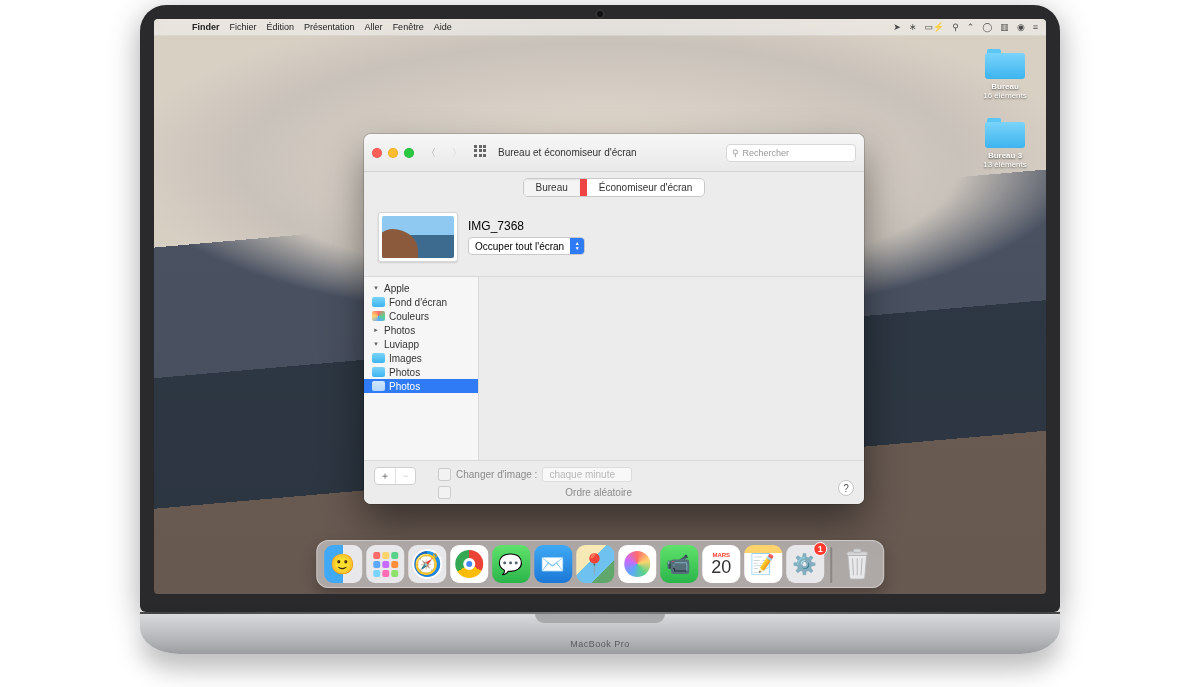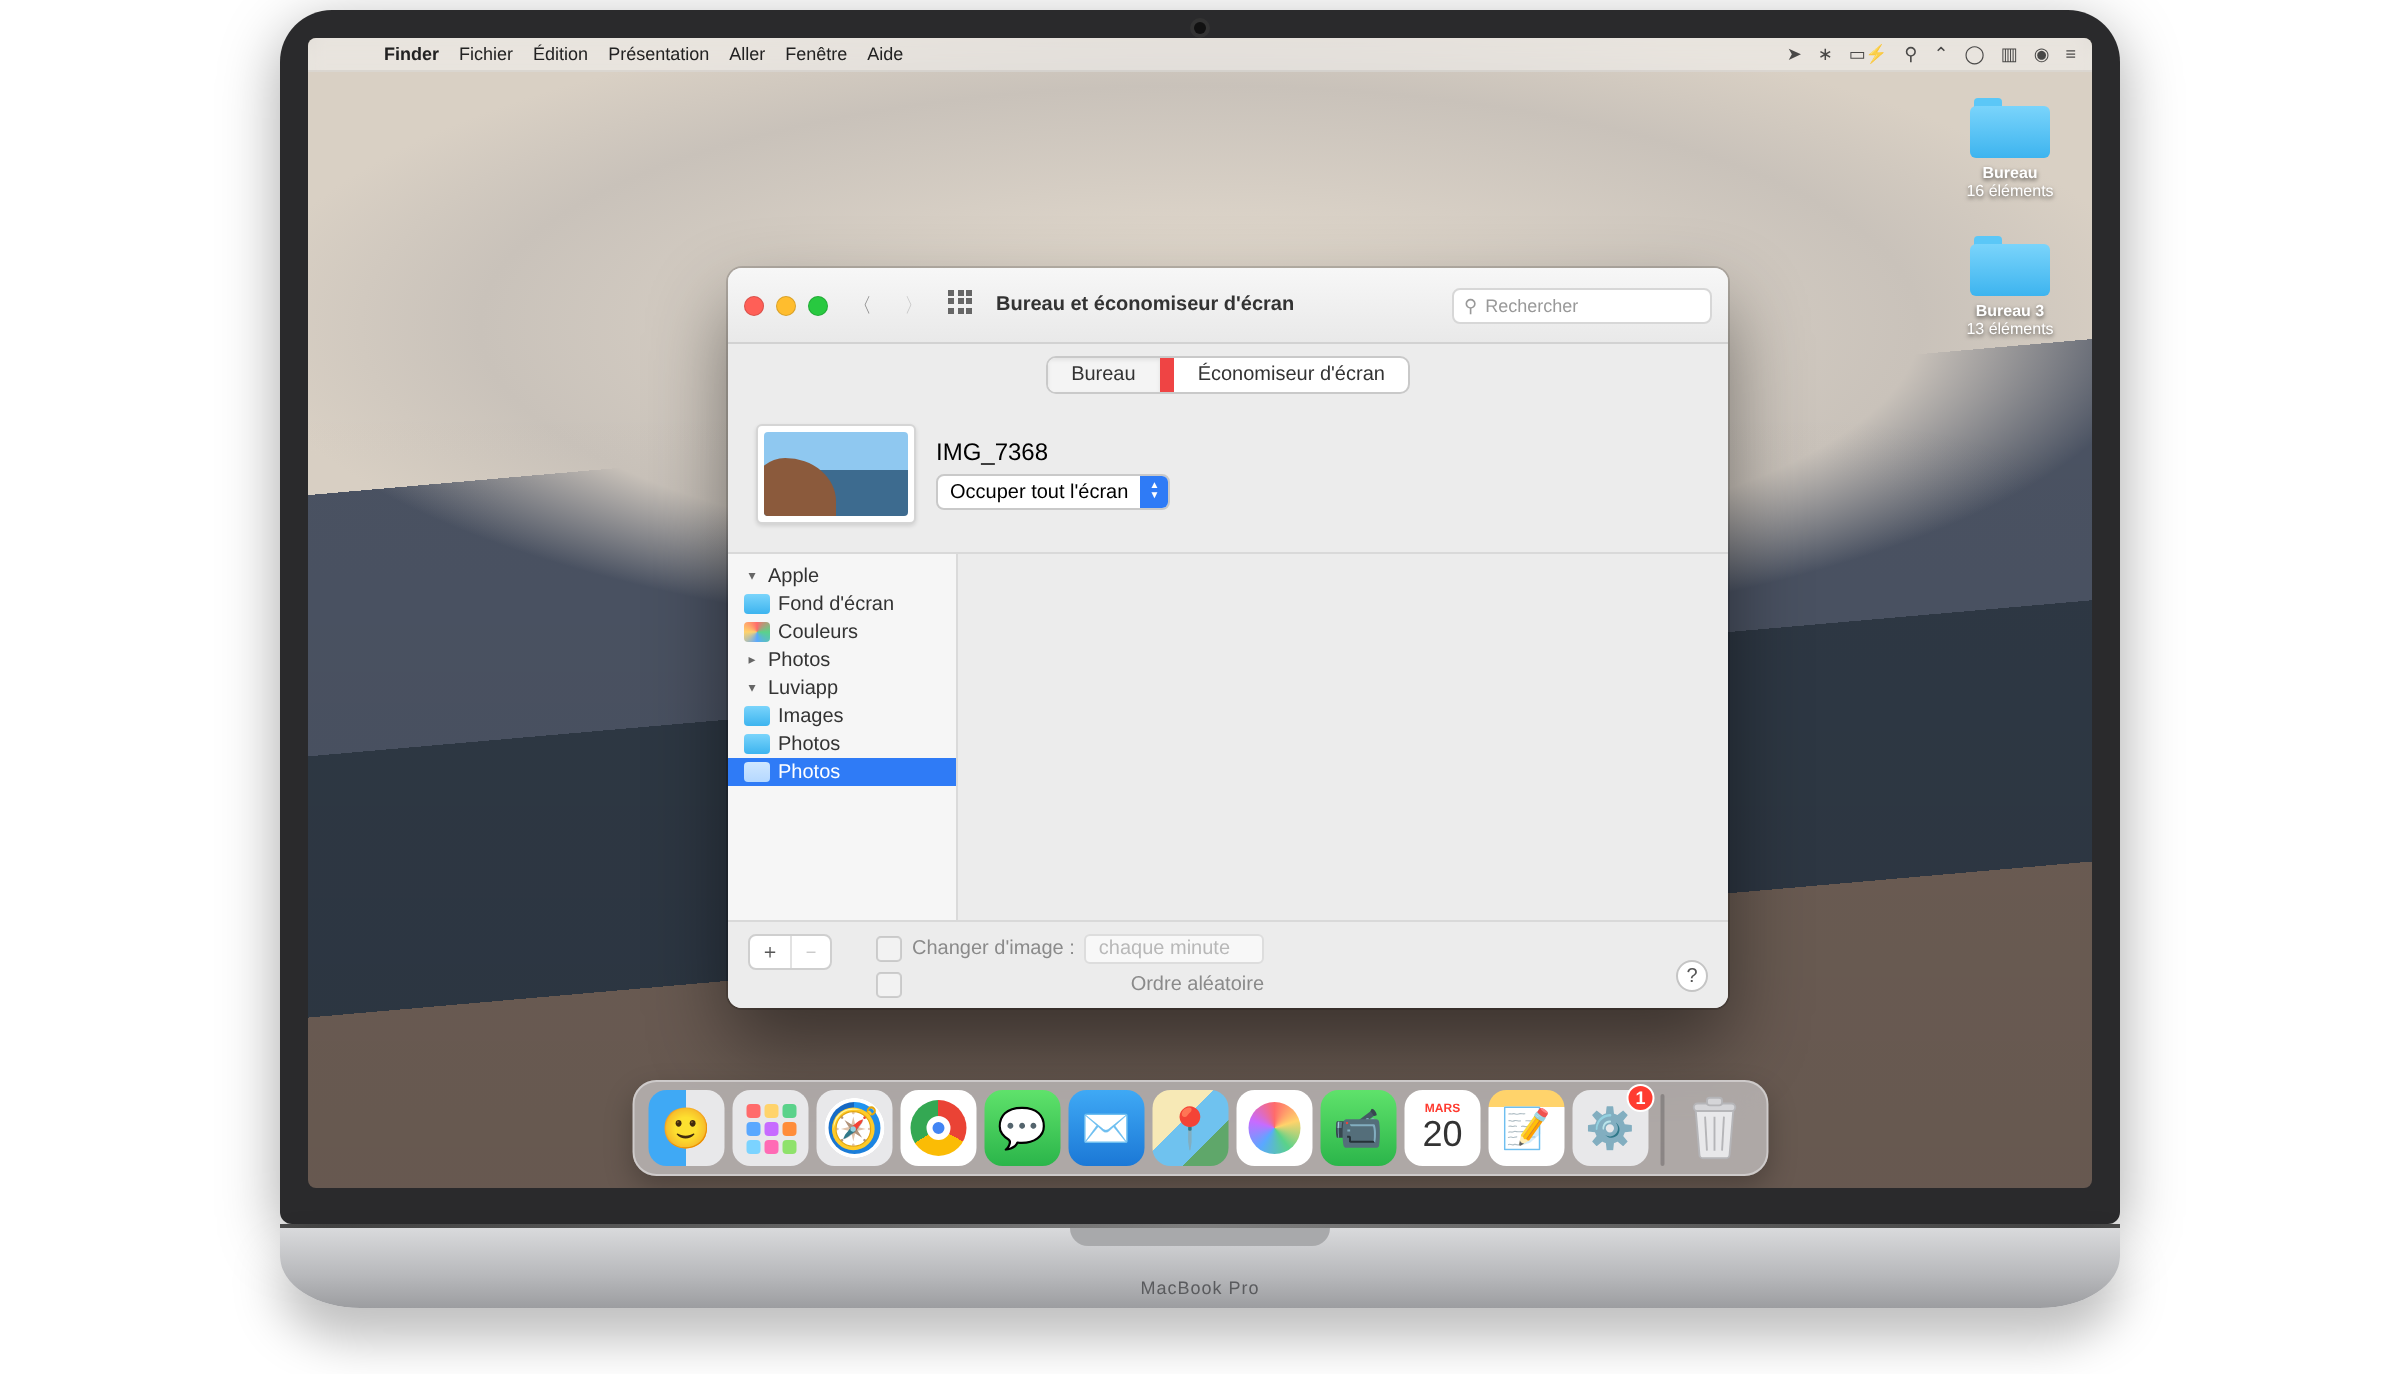--- a/index.html
+++ b/index.html
@@ -46,21 +46,21 @@
 
   
   .win { position:absolute; left:210px; top:115px; width:500px; height:370px; background:#ececec; border-radius:7px; box-shadow:0 18px 40px rgba(0,0,0,.45), 0 0 0 1px rgba(0,0,0,.15); display:flex; flex-direction:column; overflow:hidden; }
   .titlebar { height:38px; background:linear-gradient(180deg,#f7f7f7,#e9e9e9); border-bottom:1px solid #d2d2d2; display:flex; align-items:center; padding:0 8px; gap:8px; font-size:10px; color:#333; }
   .traffic { display:flex; gap:6px; }
   .traffic i { width:10px; height:10px; border-radius:50%; display:block; box-shadow: inset 0 0 0 .5px rgba(0,0,0,.15); }
   .tl-close{background:#ff5f57}.tl-min{background:#ffbd2e}.tl-max{background:#28c940}
   .nav-btn { width:18px; height:18px; display:flex; align-items:center; justify-content:center; color:#888; }
   .grid-btn { width:16px; height:16px; display:grid; grid-template-columns:repeat(3,3px); grid-template-rows:repeat(3,3px); gap:1.5px; }
   .grid-btn i { background:#666; }
-  .titlebar .title { font-weight:700; }
+  .titlebar .title { font-weight:400; }
   .search { margin-left:auto; width:130px; height:18px; border:1px solid #d7d7d7; border-radius:4px; background:#fff; display:flex; align-items:center; padding:0 5px; gap:4px; color:#999; font-size:9px; }
 
   .tabs-row { height:30px; display:flex; align-items:center; justify-content:center; background:#ececec; }
   .segctl { display:flex; font-size:10px; border:1px solid #c9c9c9; border-radius:5px; overflow:hidden; background:#fff; }
   .segctl div { padding:3px 12px; color:#333; }
   .segctl .active { background:#f4f4f4; box-shadow: inset 0 1px 2px rgba(0,0,0,.08); }
   .segctl div + div { border-left:7px solid #ef4444; }
 
   .preview-row { display:flex; align-items:center; gap:10px; padding:10px 14px 14px; border-bottom:1px solid #d9d9d9; background:#ececec; }
   .preview-thumb { width:80px; height:50px; background:#fff; border:1px solid #d5d5d5; border-radius:3px; padding:3px; box-shadow:0 1px 2px rgba(0,0,0,.12); }

